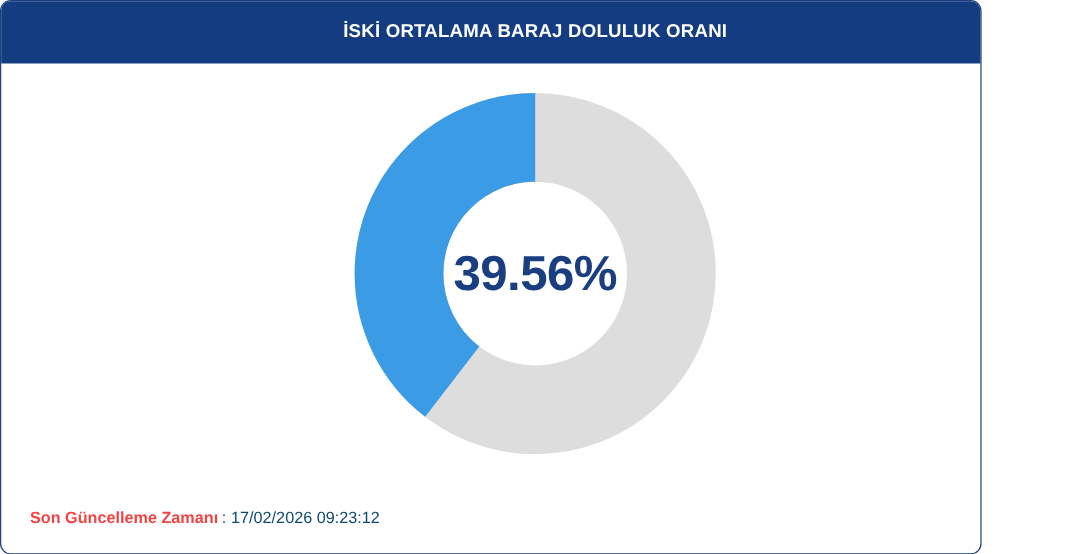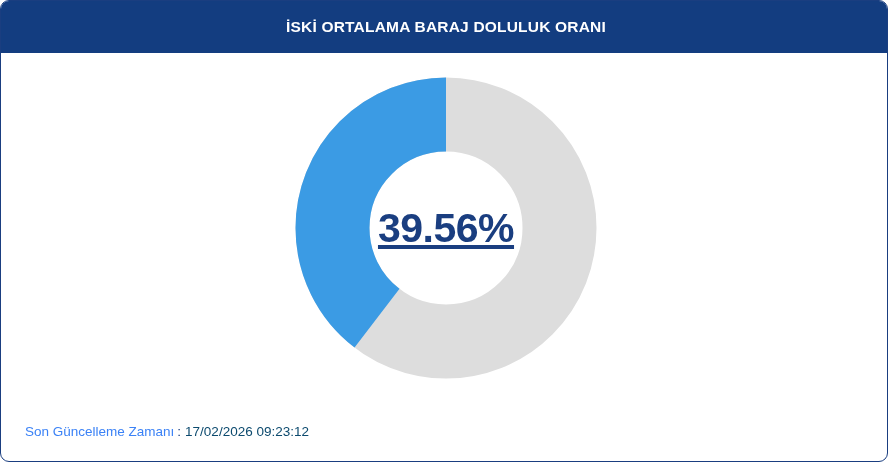--- a/index.html
+++ b/index.html
@@ -5,21 +5,21 @@
   html, body {
     margin: 0;
     padding: 0;
     background: #ffffff;
   }
   body {
     font-family: "Liberation Sans", sans-serif;
   }
   .widget {
     position: relative;
-    width: 888px;
+    width: 818px;
     height: 462px;
     box-sizing: border-box;
     background: #ffffff;
     border: 1px solid #1a3e80;
     border-radius: 9px;
     overflow: hidden;
   }
   .widget-header {
     position: absolute;
     left: -1px;
@@ -66,37 +66,36 @@
     width: 302px;
     height: 302px;
     display: flex;
     align-items: center;
     justify-content: center;
     font-size: 41px;
     font-weight: bold;
     color: #1a3e80;
     letter-spacing: -0.5px;
     pointer-events: none;
-    text-decoration: underline;
   }
   .footer {
     position: absolute;
     left: 0;
     bottom: 0;
     width: 890px;
     height: 60px;
     display: flex;
     align-items: center;
     padding-left: 24px;
     box-sizing: border-box;
   }
   .footer-label {
-    color: #3b82f6;
+    color: #ef4444;
     font-size: 13.5px;
-    font-weight: normal;
+    font-weight: bold;
   }
   .footer-sep {
     color: #1a3e80;
     font-size: 13.5px;
     font-weight: normal;
     padding: 0 4px 0 3px;
   }
   .footer-value {
     color: #0c4a6e;
     font-size: 13.5px;

